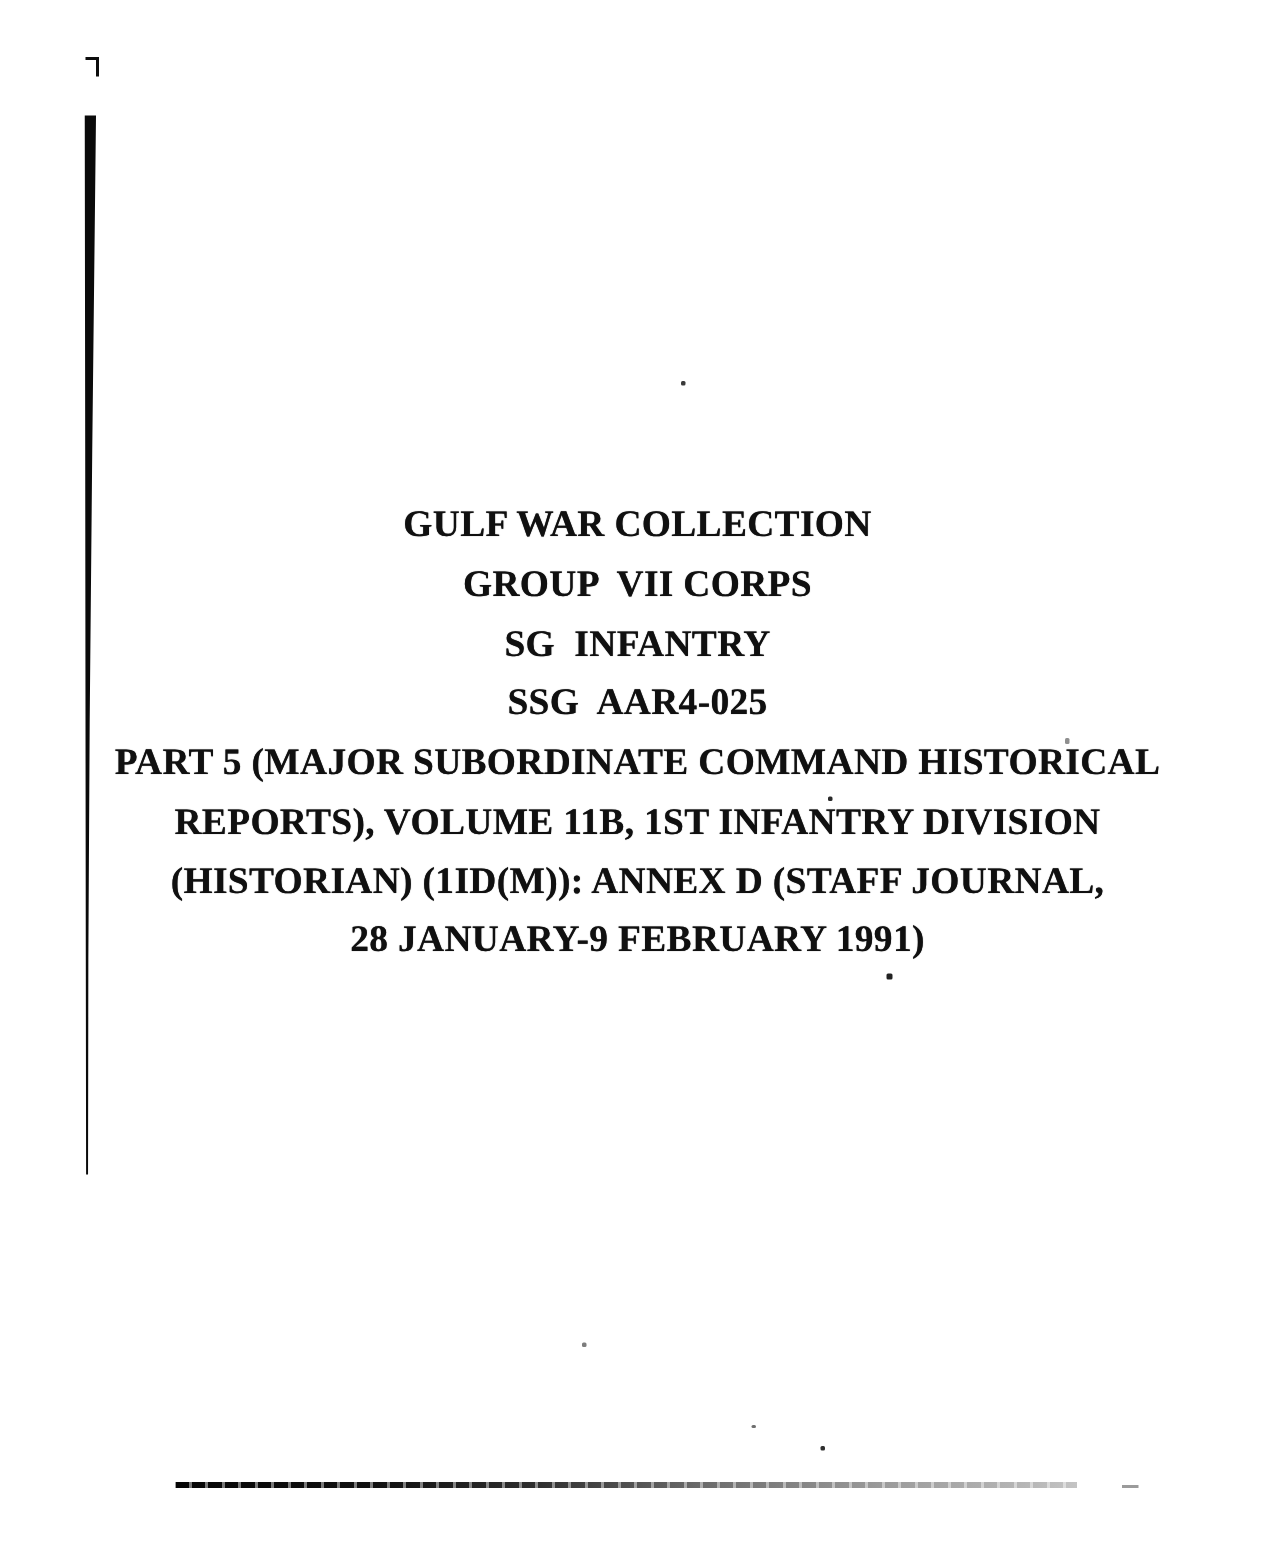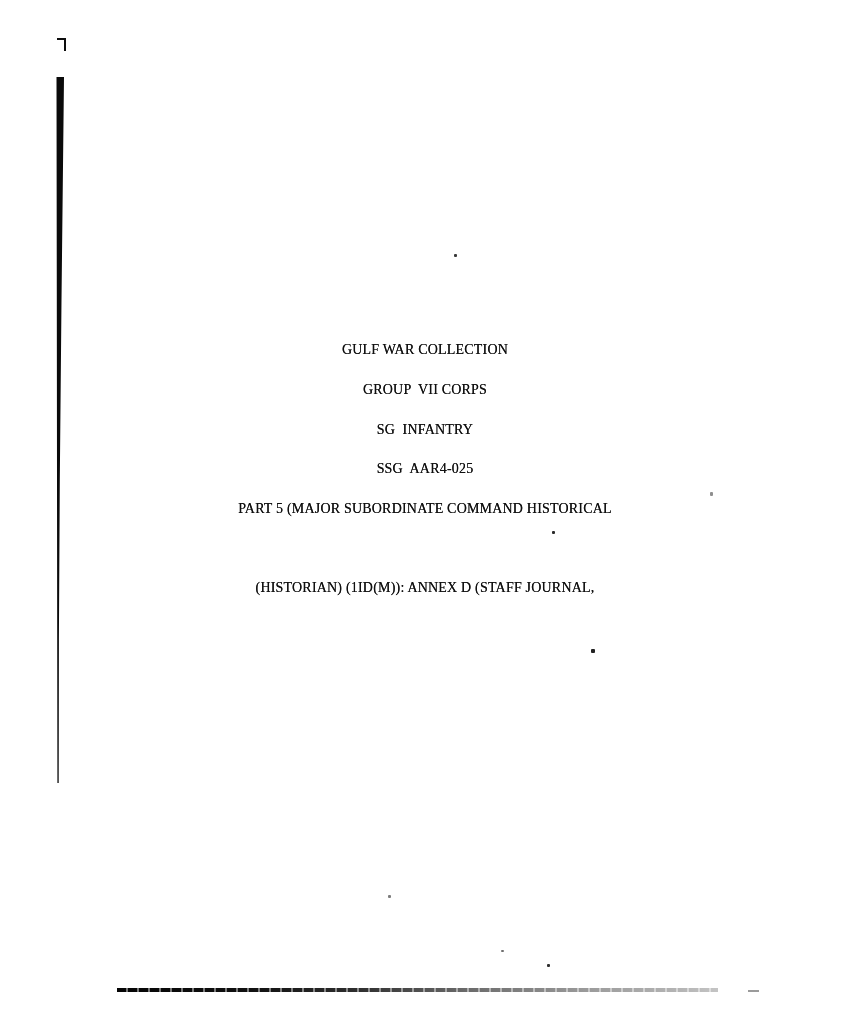--- a/index.html
+++ b/index.html
@@ -35,22 +35,22 @@
     width: 80px;
     height: 800px;
   }
 
   
   .doc-line {
     position: absolute;
     left: 0;
     width: 100%;
     text-align: center;
-    font-weight: 400;
-    font-size: 14px;
+    font-weight: 700;
+    font-size: 25px;
     letter-spacing: 0.2px;
     color: #101010;
     white-space: pre;
     text-shadow: 0 0 0.5px rgba(10,10,10,0.85);
     line-height: 22px;
   }
   .l1 { top: 339px; }
   .l2 { top: 379px; }
   .l3 { top: 419px; }
   .l4 { top: 458px; }
@@ -106,21 +106,23 @@
 
   <svg class="edge-bar-svg" viewBox="0 0 80 800" xmlns="http://www.w3.org/2000/svg" aria-hidden="true">
     <polygon points="56.5,77 64,77 61.5,300 59.8,480 58.9,640 58.7,783 57.4,783 57.2,640 57.0,480 56.8,300" fill="#0a0a0a"></polygon>
   </svg>
 
   <div class="doc-line l1">GULF WAR COLLECTION</div>
   <div class="doc-line l2">GROUP  VII CORPS</div>
   <div class="doc-line l3">SG  INFANTRY</div>
   <div class="doc-line l4">SSG  AAR4-025</div>
   <div class="doc-line l5">PART 5 (MAJOR SUBORDINATE COMMAND HISTORICAL</div>
+  <div class="doc-line l6">REPORTS), VOLUME 11B, 1ST INFANTRY DIVISION</div>
   <div class="doc-line l7">(HISTORIAN) (1ID(M)): ANNEX D (STAFF JOURNAL,</div>
+  <div class="doc-line l8">28 JANUARY-9 FEBRUARY 1991)</div>
 
   <div class="bottom-line"></div>
   <div class="bottom-line-tick"></div>
 
   <div class="speck sp1"></div>
   <div class="speck sp2"></div>
   <div class="speck sp3"></div>
   <div class="speck sp4"></div>
   <div class="speck sp5"></div>
   <div class="speck sp6"></div>

